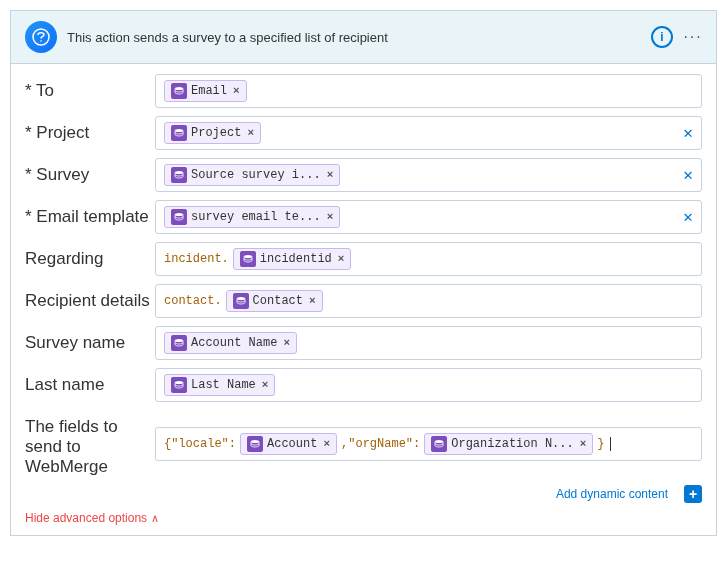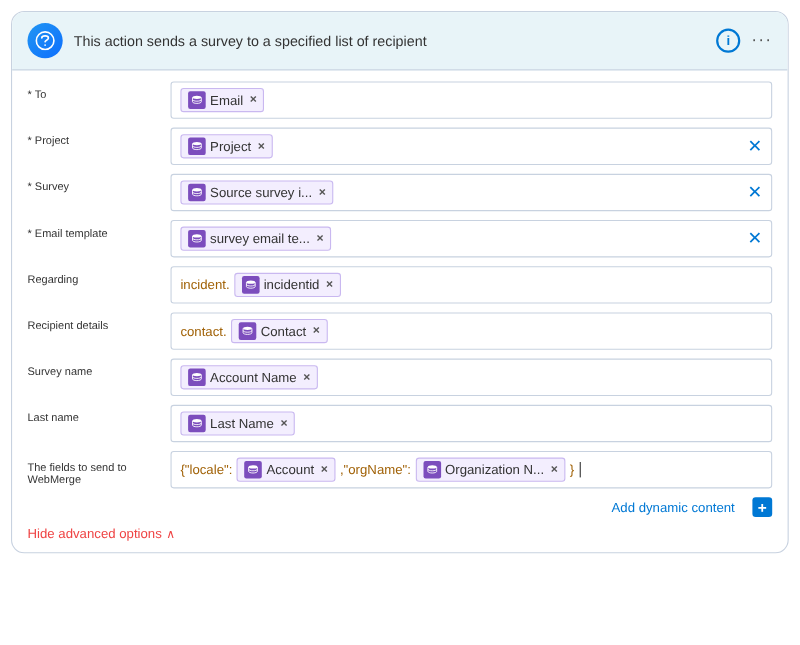--- a/index.html
+++ b/index.html
@@ -6,21 +6,21 @@
     body {
       font-family: 'Segoe UI', Arial, sans-serif;
       font-size: 13px;
       background: #fff;
       width: 727px;
       min-height: 586px;
     }
 
     .card {
       border: 1px solid #c8d2e0;
-      border-radius: 12px;
+      border-radius: 0;
       margin: 10px;
       background: #fff;
       overflow: hidden;
     }
 
     .card-header {
       background: #e8f4f8;
       border-bottom: 1px solid #c8d2e0;
       padding: 10px 14px;
       display: flex;
@@ -79,40 +79,41 @@
       display: flex;
       align-items: flex-start;
       margin-bottom: 8px;
       min-height: 34px;
     }
 
     .form-label {
       width: 130px;
       min-width: 130px;
       padding-top: 7px;
-      font-size: 10px;
+      font-size: 17px;
       color: #333;
     }
 
     .form-label.required::before {
       content: '* ';
       color: #333;
     }
 
     .form-field {
       flex: 1;
       border: 1px solid #c8d2e0;
       border-radius: 3px;
       padding: 5px 8px;
       display: flex;
       align-items: center;
       flex-wrap: wrap;
       gap: 4px;
       min-height: 32px;
       position: relative;
+      font-family: Liberation Mono, monospace;
     }
 
     .form-field.with-x {
       padding-right: 28px;
     }
 
     .field-x-btn {
       position: absolute;
       right: 8px;
       top: 50%;

